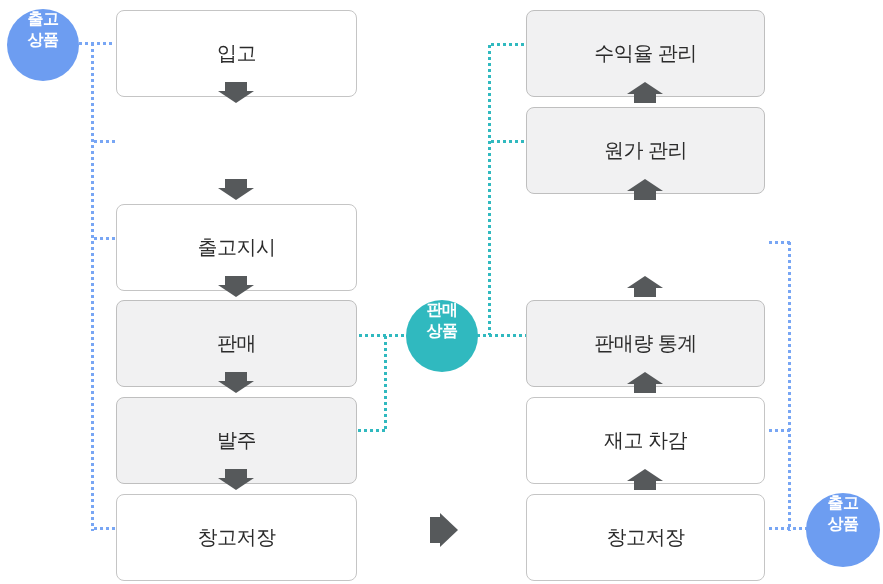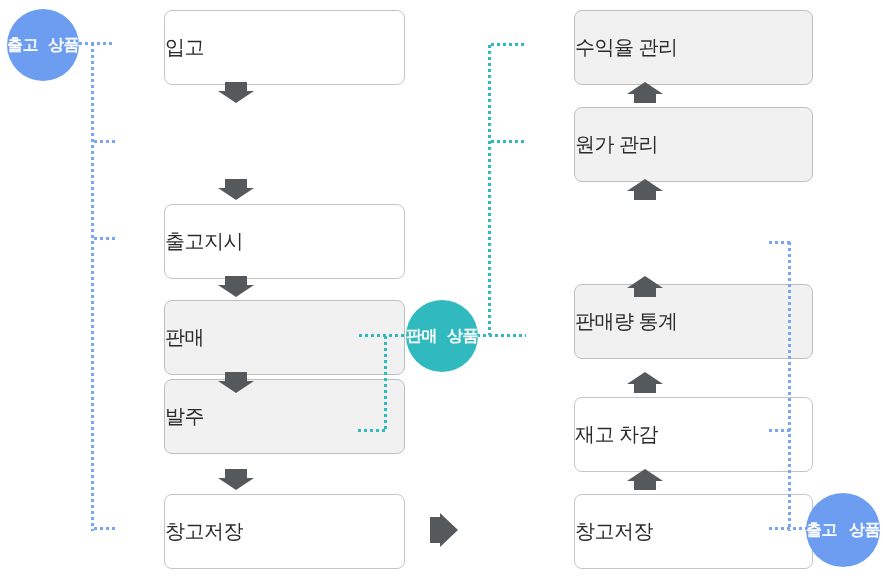--- a/index.html
+++ b/index.html
@@ -2,32 +2,32 @@
 <html><head>
 <meta charset="utf-8">
 <style>
   html,body{margin:0;padding:0;background:#ffffff;}
   .canvas{
     position:relative;width:883px;height:584px;background:#ffffff;overflow:hidden;
     font-family:"Liberation Sans","DejaVu Sans",sans-serif;
   }
   
   .box{
-    position:absolute;box-sizing:border-box;height:75px;
+    position:absolute;box-sizing:border-box;height:87px;
     background:#ffffff;border:1px solid var(--box-border);border-radius:8px;
-    display:flex;align-items:center;
-    font-size:20px;color:var(--text);letter-spacing:-0.5px;white-space:nowrap;margin-left:48px;
+    display:flex;align-items:center;justify-content:center;
+    font-size:20px;color:var(--text);letter-spacing:-0.5px;white-space:nowrap;
   }
   .box.grey{background:var(--grey-fill);border-color:var(--grey-border);}
   .box.left{left:116px;width:241px;}
   .box.right{left:526px;width:239px;}
   
   .badge{
     position:absolute;border-radius:50%;color:#ffffff;
-    display:flex;align-items:center;justify-content:space-between;
+    display:flex;flex-direction:column;align-items:center;justify-content:flex-start;
     font-size:16px;font-weight:700;line-height:1.3;letter-spacing:-0.5px;text-align:center;
   }
   .badge.blue{background:var(--blue);}
   .badge.teal{background:var(--teal);}
   
   .dot-h{position:absolute;height:3px;background:repeating-linear-gradient(90deg,var(--c) 0 3px,transparent 3px 6px);}
   .dot-v{position:absolute;width:3px;background:repeating-linear-gradient(180deg,var(--c) 0 3px,transparent 3px 6px);}
   .blue-net{--c:var(--blue-dots);}
   .teal-net{--c:var(--teal);}
   
@@ -47,34 +47,34 @@
 
   <div class="box left" style="top:10px">
       <span>입고</span>
     </div>
   <div class="box left" style="top:204px">
       <span>출고지시</span>
     </div>
   <div class="box left grey" style="top:300px">
       <span>판매</span>
     </div>
-  <div class="box left grey" style="top:379px">
+  <div class="box left grey" style="top:397px">
       <span>발주</span>
     </div>
   <div class="box left" style="top:494px">
       <span>창고저장</span>
     </div>
 
   <div class="box right grey" style="top:107px">
       <span>원가 관리</span>
     </div>
   <div class="box right grey" style="top:10px">
       <span>수익율 관리</span>
     </div>
-  <div class="box right grey" style="top:284px">
+  <div class="box right grey" style="top:300px">
       <span>판매량 통계</span>
     </div>
   <div class="box right" style="top:397px">
       <span>재고 차감</span>
     </div>
   <div class="box right" style="top:494px">
       <span>창고저장</span>
     </div>
 
   <div class="arrow arrow-down" style="left:218px;top:82px">

